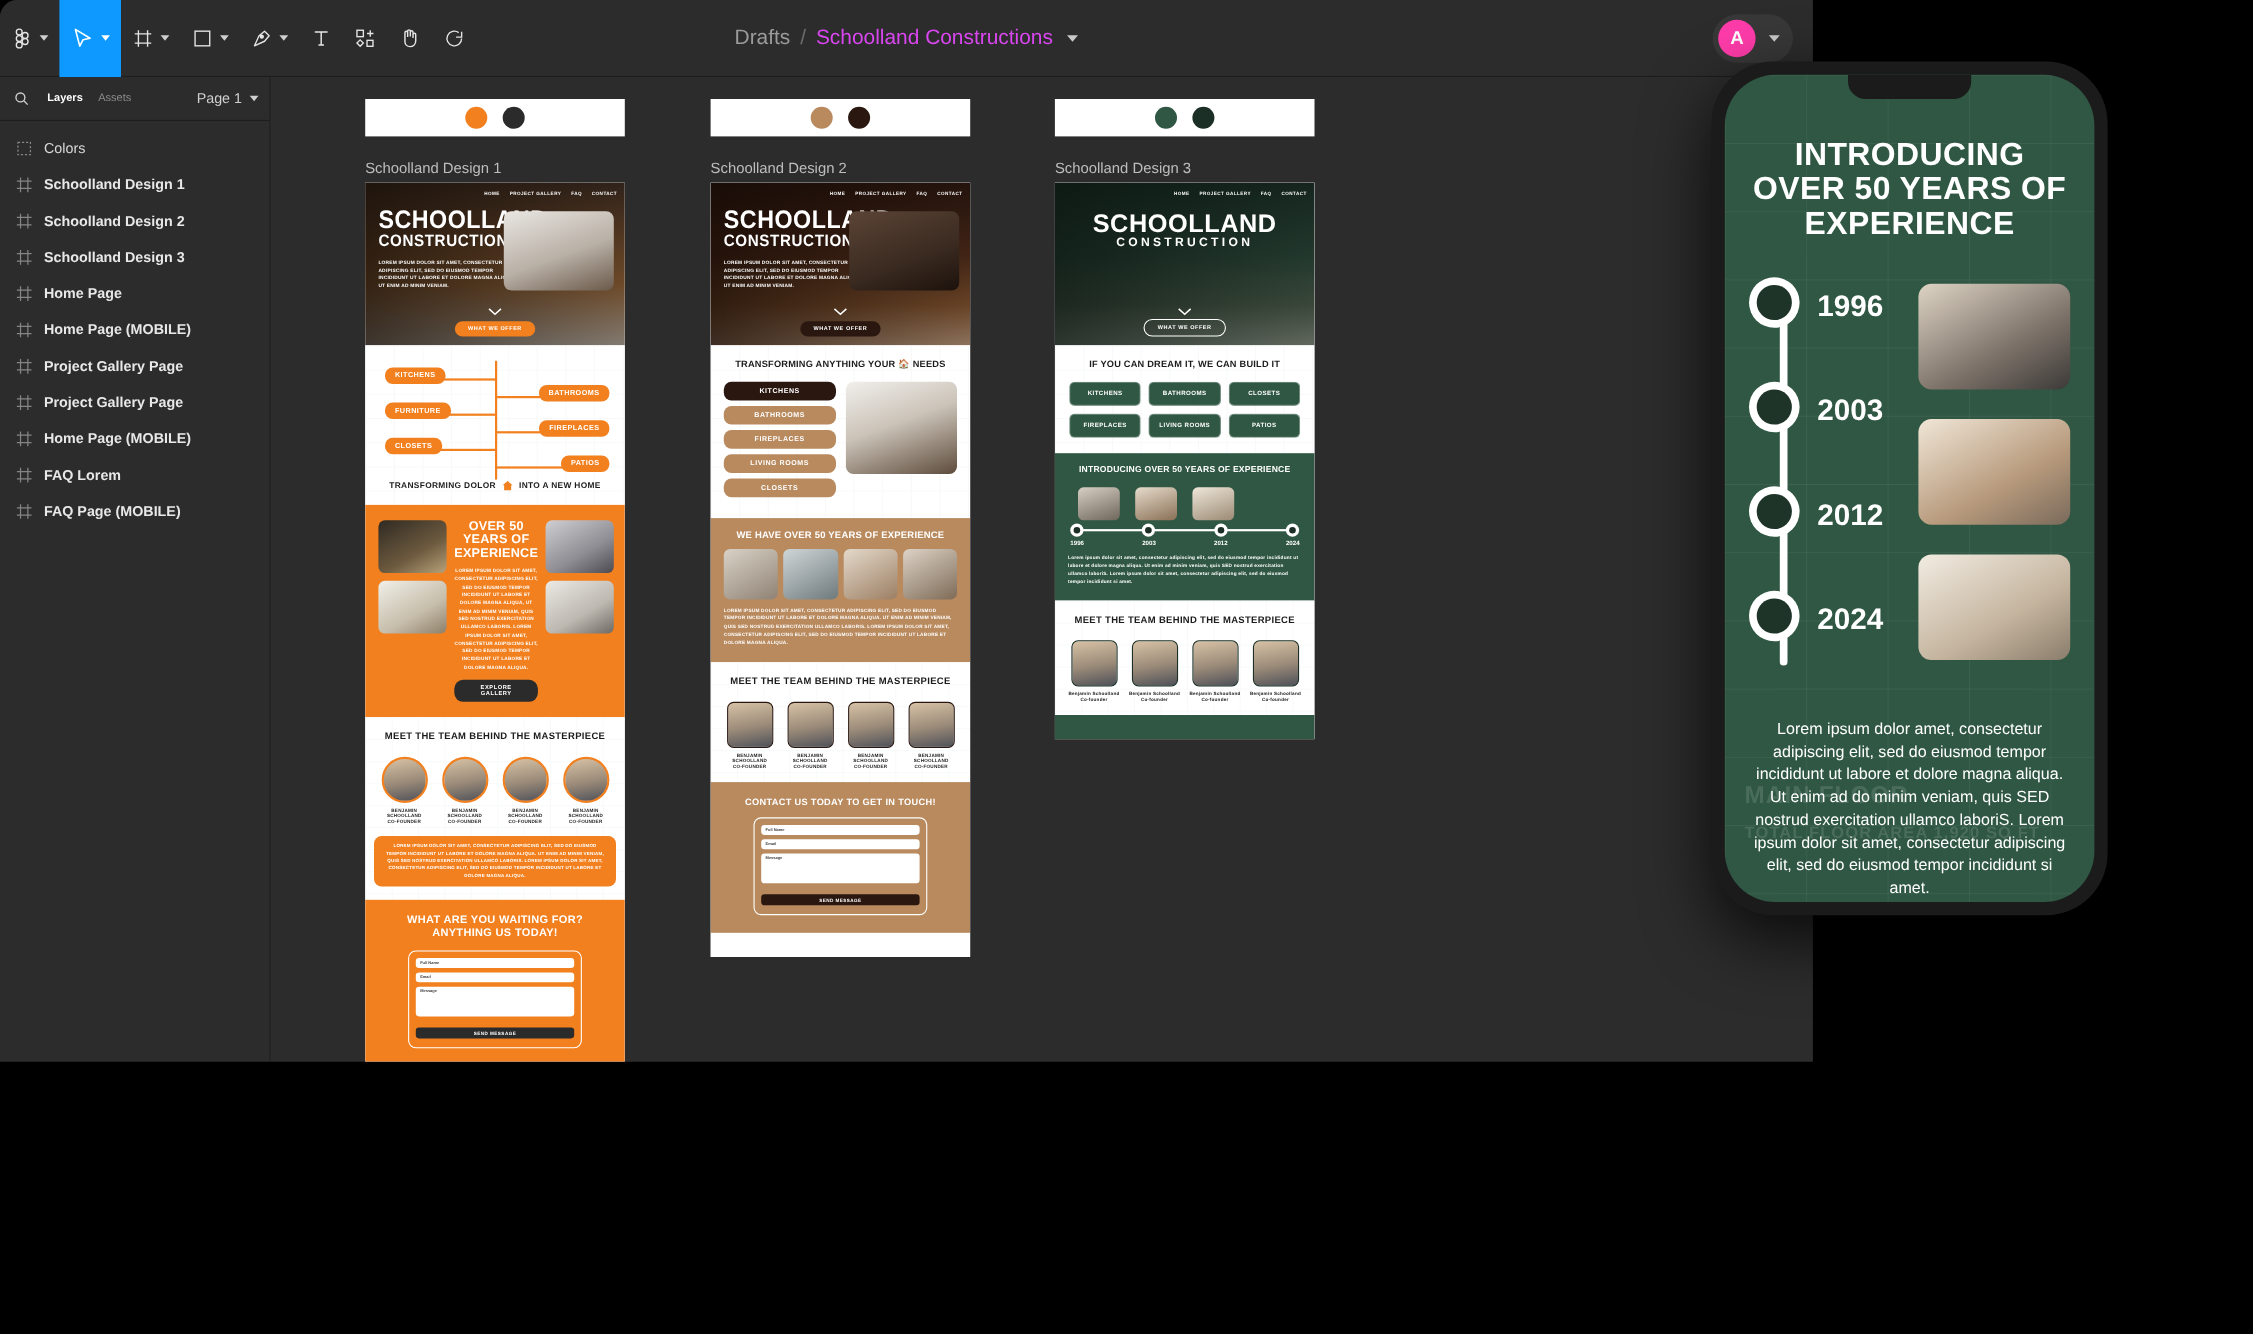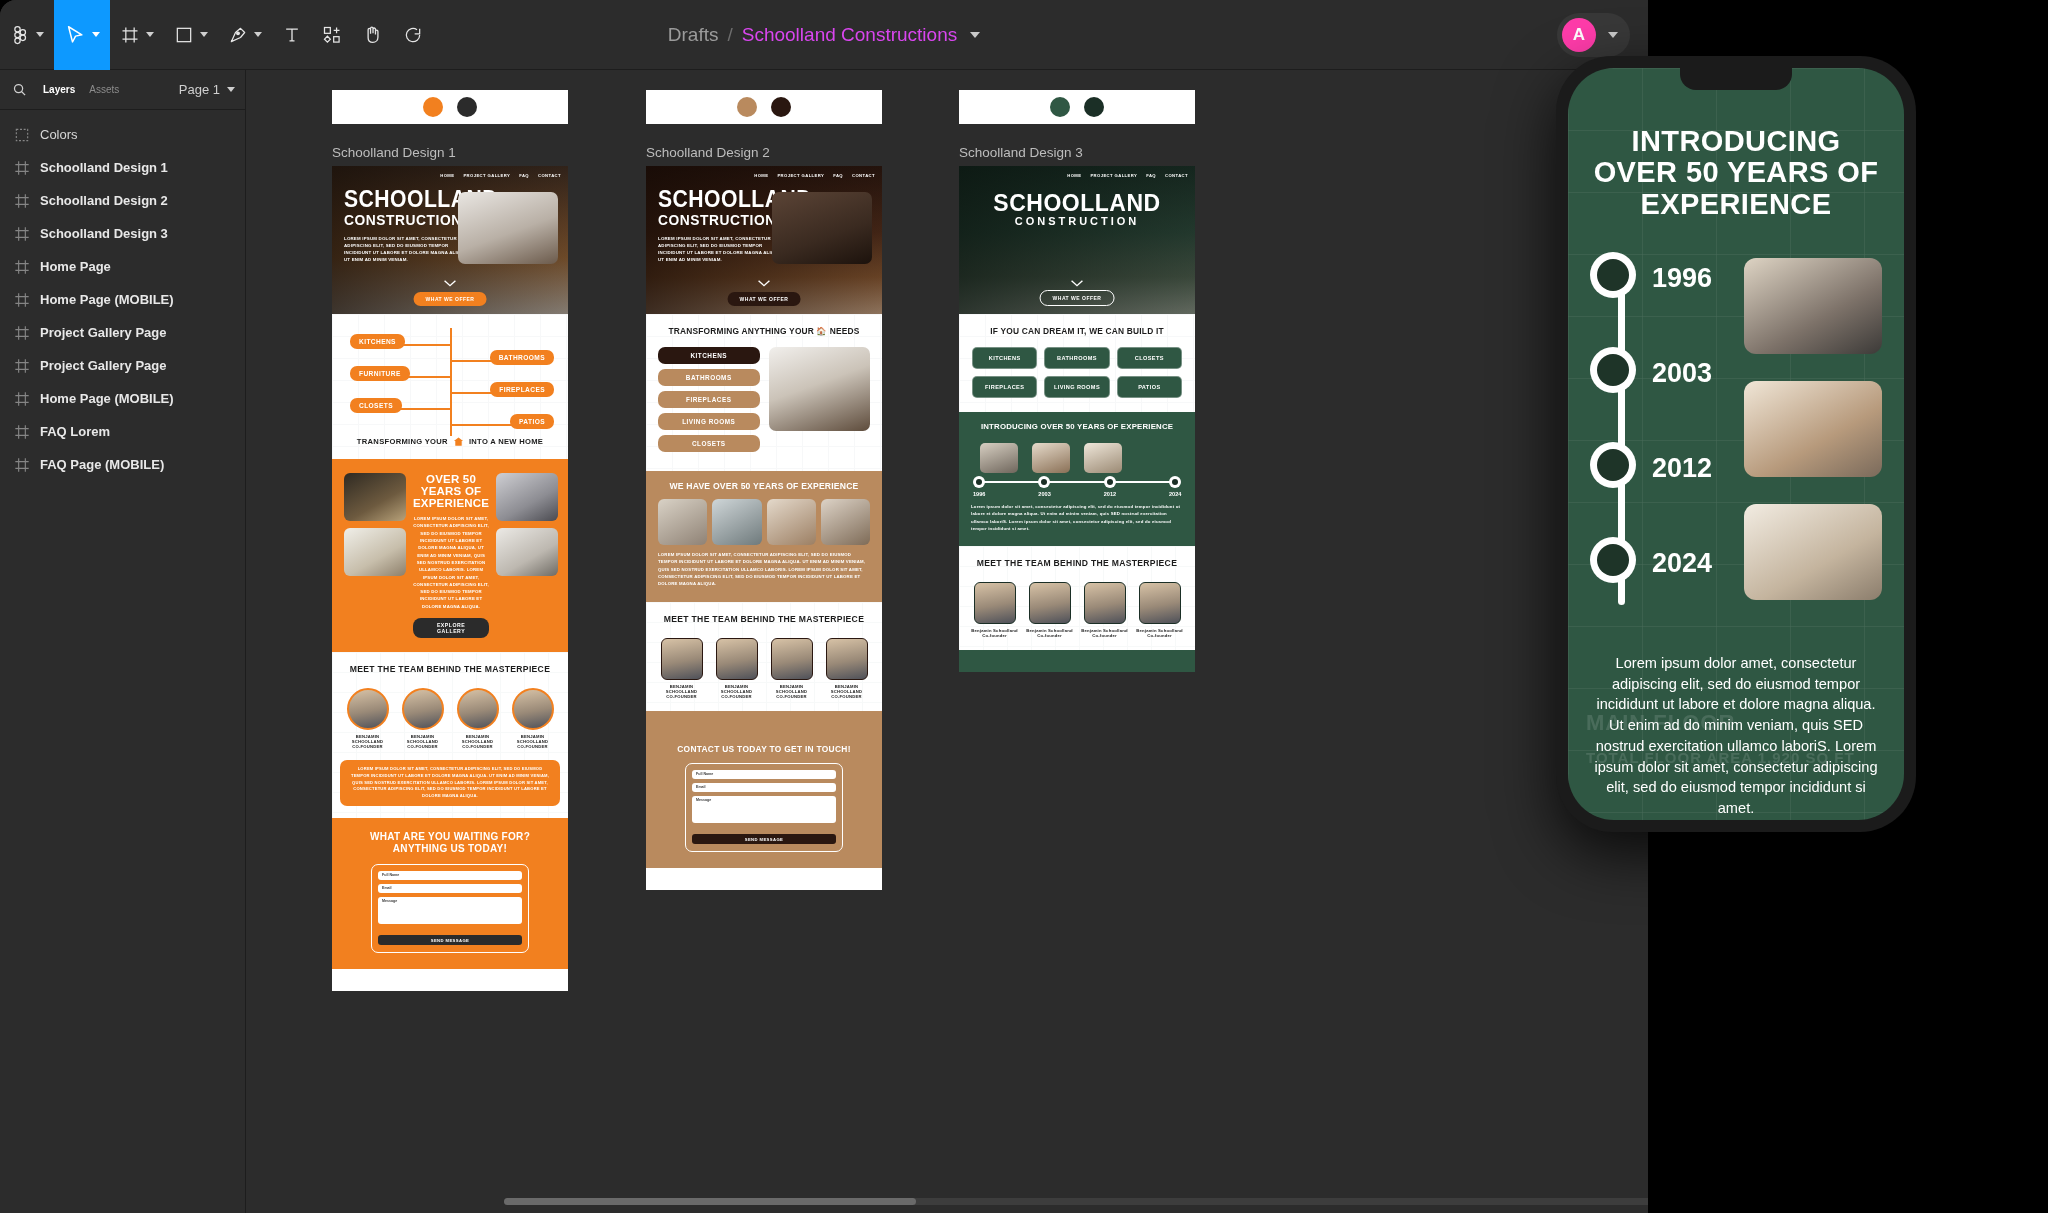--- a/index.html
+++ b/index.html
@@ -12,21 +12,21 @@
   #app {
     position: relative;
     width: 2048px; height: 1213px;
     background: #000;
   }
 
   
   .figma-window {
     position: absolute;
     left: 0; top: 0;
-    width: 1648px; height: 1213px;
+    width: 1648px; height: 965px;
     background: #2c2c2c;
     border-radius: 16px 0 0 0;
     overflow: hidden;
   }
 
   
   .toolbar {
     position: relative;
     height: 70px;
     background: #2c2c2c;
@@ -748,21 +748,21 @@
                 <div class="branchline" style="left:50%;top:64px;width:24%;height:2px;background:#f2801f;"></div>
                 <div class="branchline" style="left:50%;top:96px;width:30%;height:2px;background:#f2801f;"></div>
                 <span class="pill" style="left:18px;top:6px;background:#f2801f;">KITCHENS</span>
                 <span class="pill" style="left:18px;top:38px;background:#f2801f;">FURNITURE</span>
                 <span class="pill" style="left:18px;top:70px;background:#f2801f;">CLOSETS</span>
                 <span class="pill" style="right:14px;top:22px;background:#f2801f;">BATHROOMS</span>
                 <span class="pill" style="right:14px;top:54px;background:#f2801f;">FIREPLACES</span>
                 <span class="pill" style="right:14px;top:86px;background:#f2801f;">PATIOS</span>
               </div>
               <div class="offers-foot">
-                <span>TRANSFORMING YOUR</span>
+                <span>TRANSFORMING DOLOR</span>
                 <svg class="house-ico" viewBox="0 0 24 24">
                     <path d="M12 3 L22 11 h-3 v10 H5 V11 H2 Z" fill="#f2801f"></path>
                   </svg>
                 <span>INTO A NEW HOME</span>
               </div>
             </div>
 
             <div class="exp" style="background:#f2801f;">
               <div class="exp-grid">
                 <div class="exp-imgs">
@@ -902,21 +902,21 @@
                   <div class="member">
                     <div class="m-photo" style="border:1.5px solid #2a1710;border-radius:6px;background:linear-gradient(170deg,#d7c2a6,#9a8a78 55%,#4f5159);"></div>
                     <div class="m-name">BENJAMIN SCHOOLLAND</div>
                     <div class="m-role">CO-FOUNDER</div>
                   </div>
                 </div>
             </div>
 
             <div class="contact" style="background:#b98a5e;">
               <div class="contact-h">
-                <div style="font-size:8.4px;margin-top:20px;">CONTACT US TODAY TO GET IN TOUCH!</div>
+                <div style="font-size:8.4px;">CONTACT US TODAY TO GET IN TOUCH!</div>
               </div>
               <div class="form-wrap">
                 <div class="fld">Full Name</div>
                 <div class="fld">Email</div>
                 <div class="fld msg">Message</div>
                 <button class="send-btn" style="background:#2a1710;">SEND MESSAGE</button>
               </div>
             </div>
             <div class="site-foot" style="background:#fff;"></div>
           </div>

